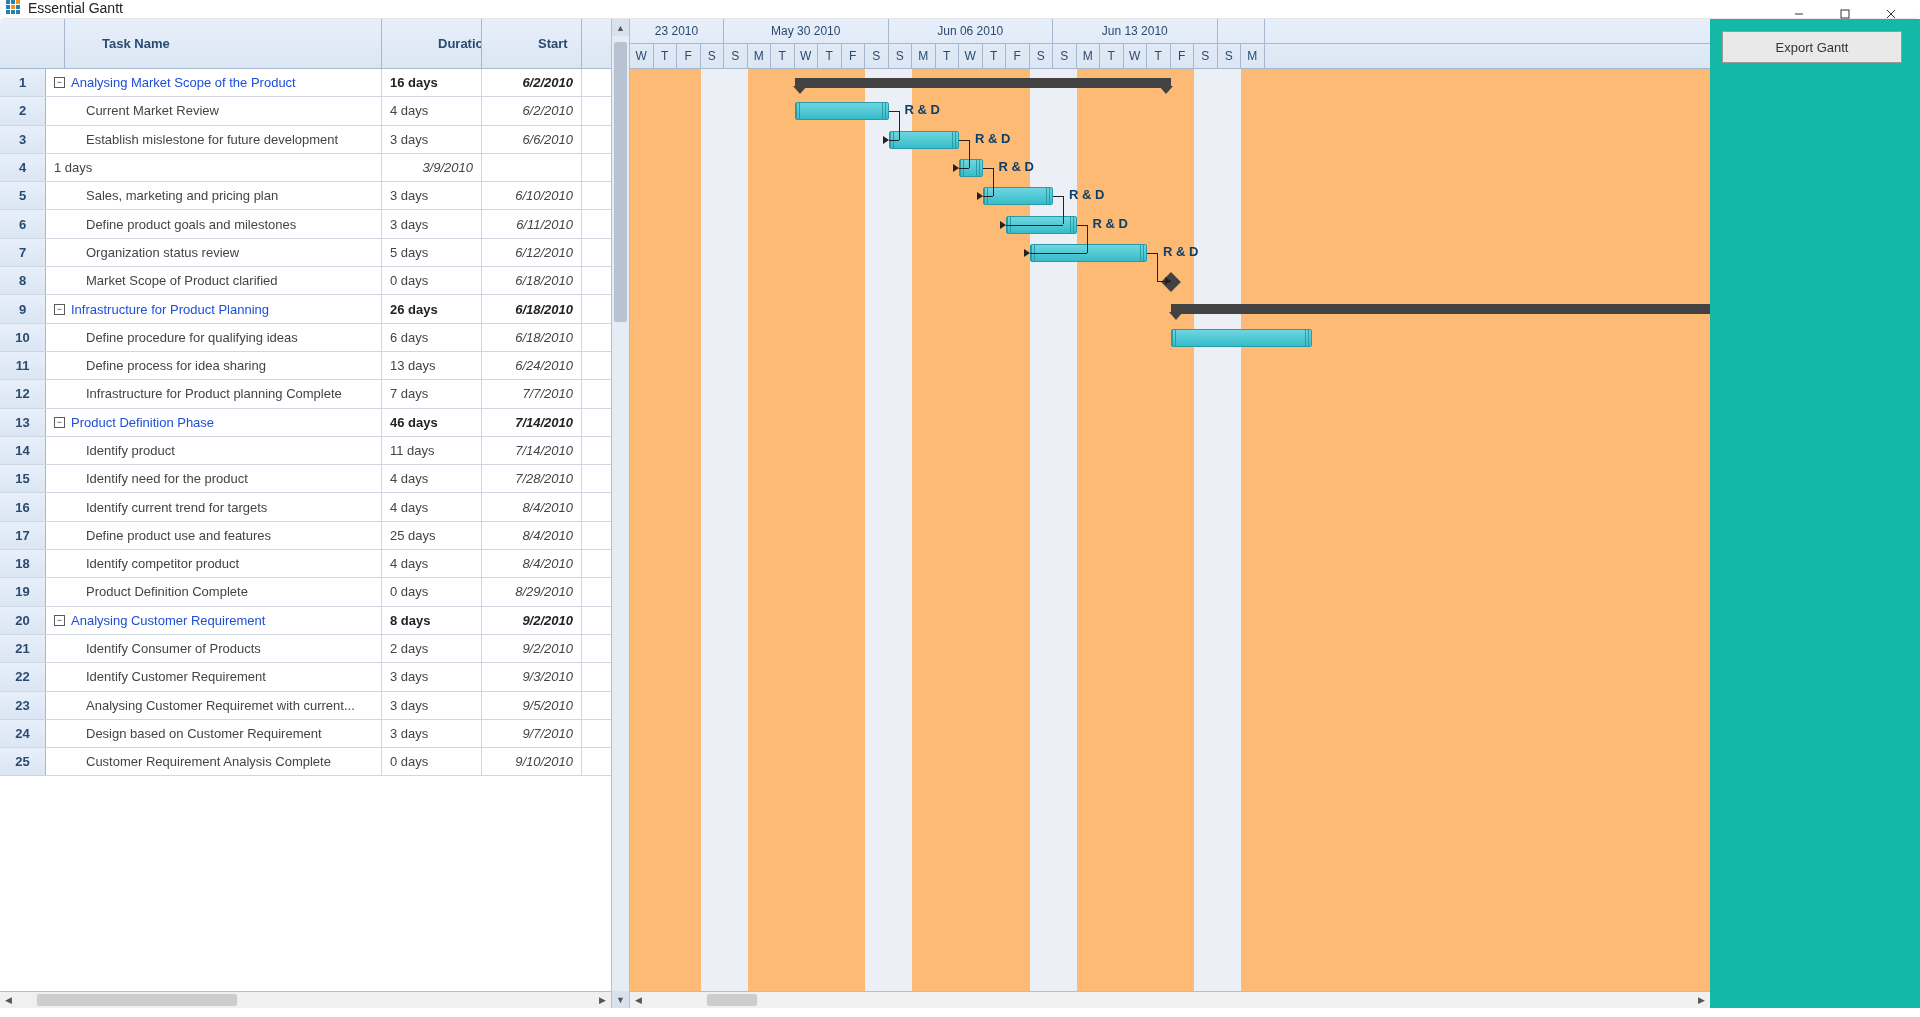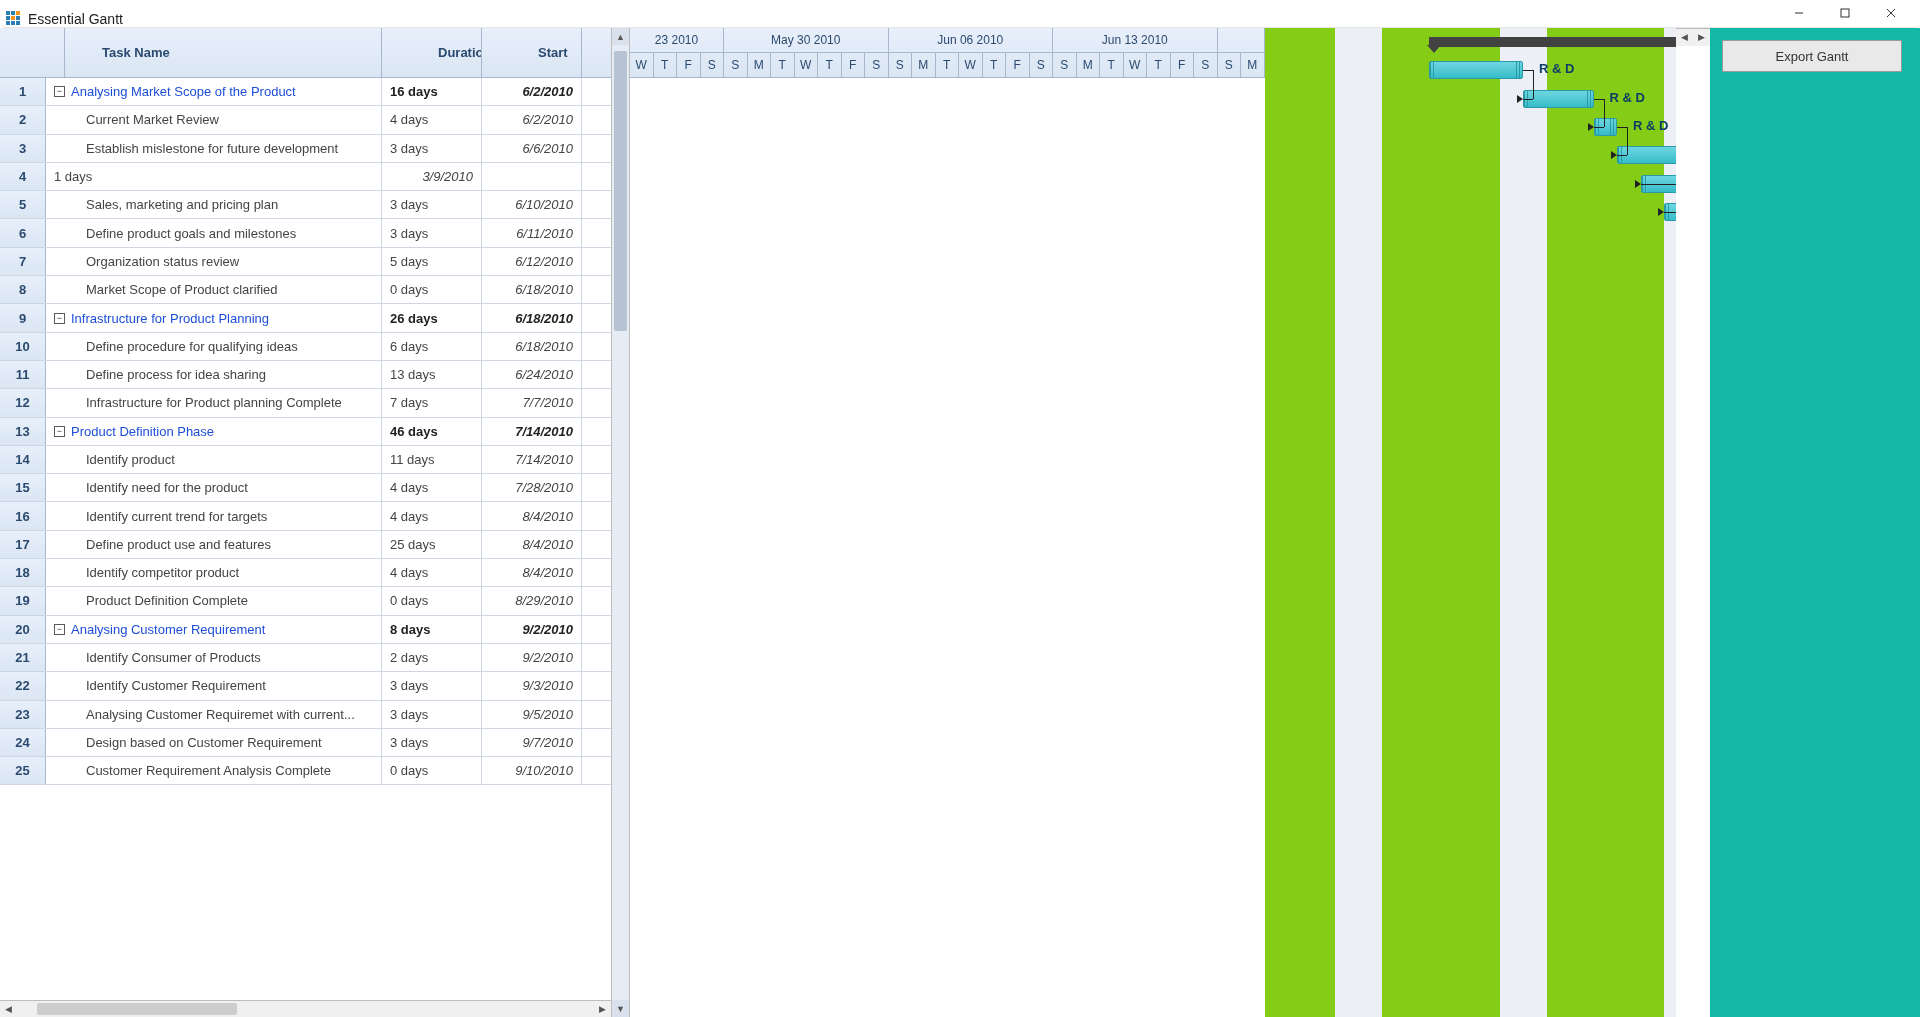--- a/index.html
+++ b/index.html
@@ -4,23 +4,23 @@
 <style>
   * { box-sizing: border-box; margin: 0; padding: 0; }
   body {
     font-family: "Segoe UI", Tahoma, sans-serif;
     font-size: 13px;
     background: #fff;
     color: #333;
     overflow: hidden;
   }
   .titlebar {
-    height: 28px;
+    height: 19px;
     display: flex;
-    align-items: flex-end;
+    align-items: flex-start;
     padding: 0 6px;
     background: #fff;
     border-bottom: 1px solid #e6e6e6;
     border-radius: 6px;
   }
   .titlebar .app-icon {
     width: 16px; height: 16px;
     display: grid;
     grid-template-columns: repeat(3,4px);
     grid-template-rows: repeat(3,4px);
@@ -145,21 +145,21 @@
   .vscroll-col .vs-track { flex:1; position:relative; background:#e6ecf4;}
   .vscroll-col .vs-thumb {
     position:absolute; left:2px; right:2px; top:6px; height:280px;
     background:#b7c2d3; border-radius:2px;
   }
 
   
   .gantt-pane {
     flex:1;
     display:flex;
-    flex-direction:row;
+    flex-direction:column;
     position:relative;
     overflow:hidden;
   }
   .timescale {
     height:50px;
     background: linear-gradient(#e7effa, #dbe6f4);
     border-bottom:1px solid #a7b8ce;
     display:flex; flex-direction:column;
   }
   .timescale-row {
@@ -172,21 +172,21 @@
     overflow:hidden;
     white-space:nowrap;
   }
   .ts-day { width:23.5px; flex:0 0 23.5px; font-size:12px;}
   .timescale-row.days { border-top:1px solid #a7b8ce;}
 
   .chart-area {
     flex:1;
     position:relative;
     overflow:hidden;
-    background:#84cc16;
+    background:#fdba74;
   }
   .weekend-band {
     position:absolute; top:0; bottom:0;
     background:#ecf0f6;
     width:47px;
   }
   .summary-bar {
     position:absolute;
     height:10px;
     background:#424242;

